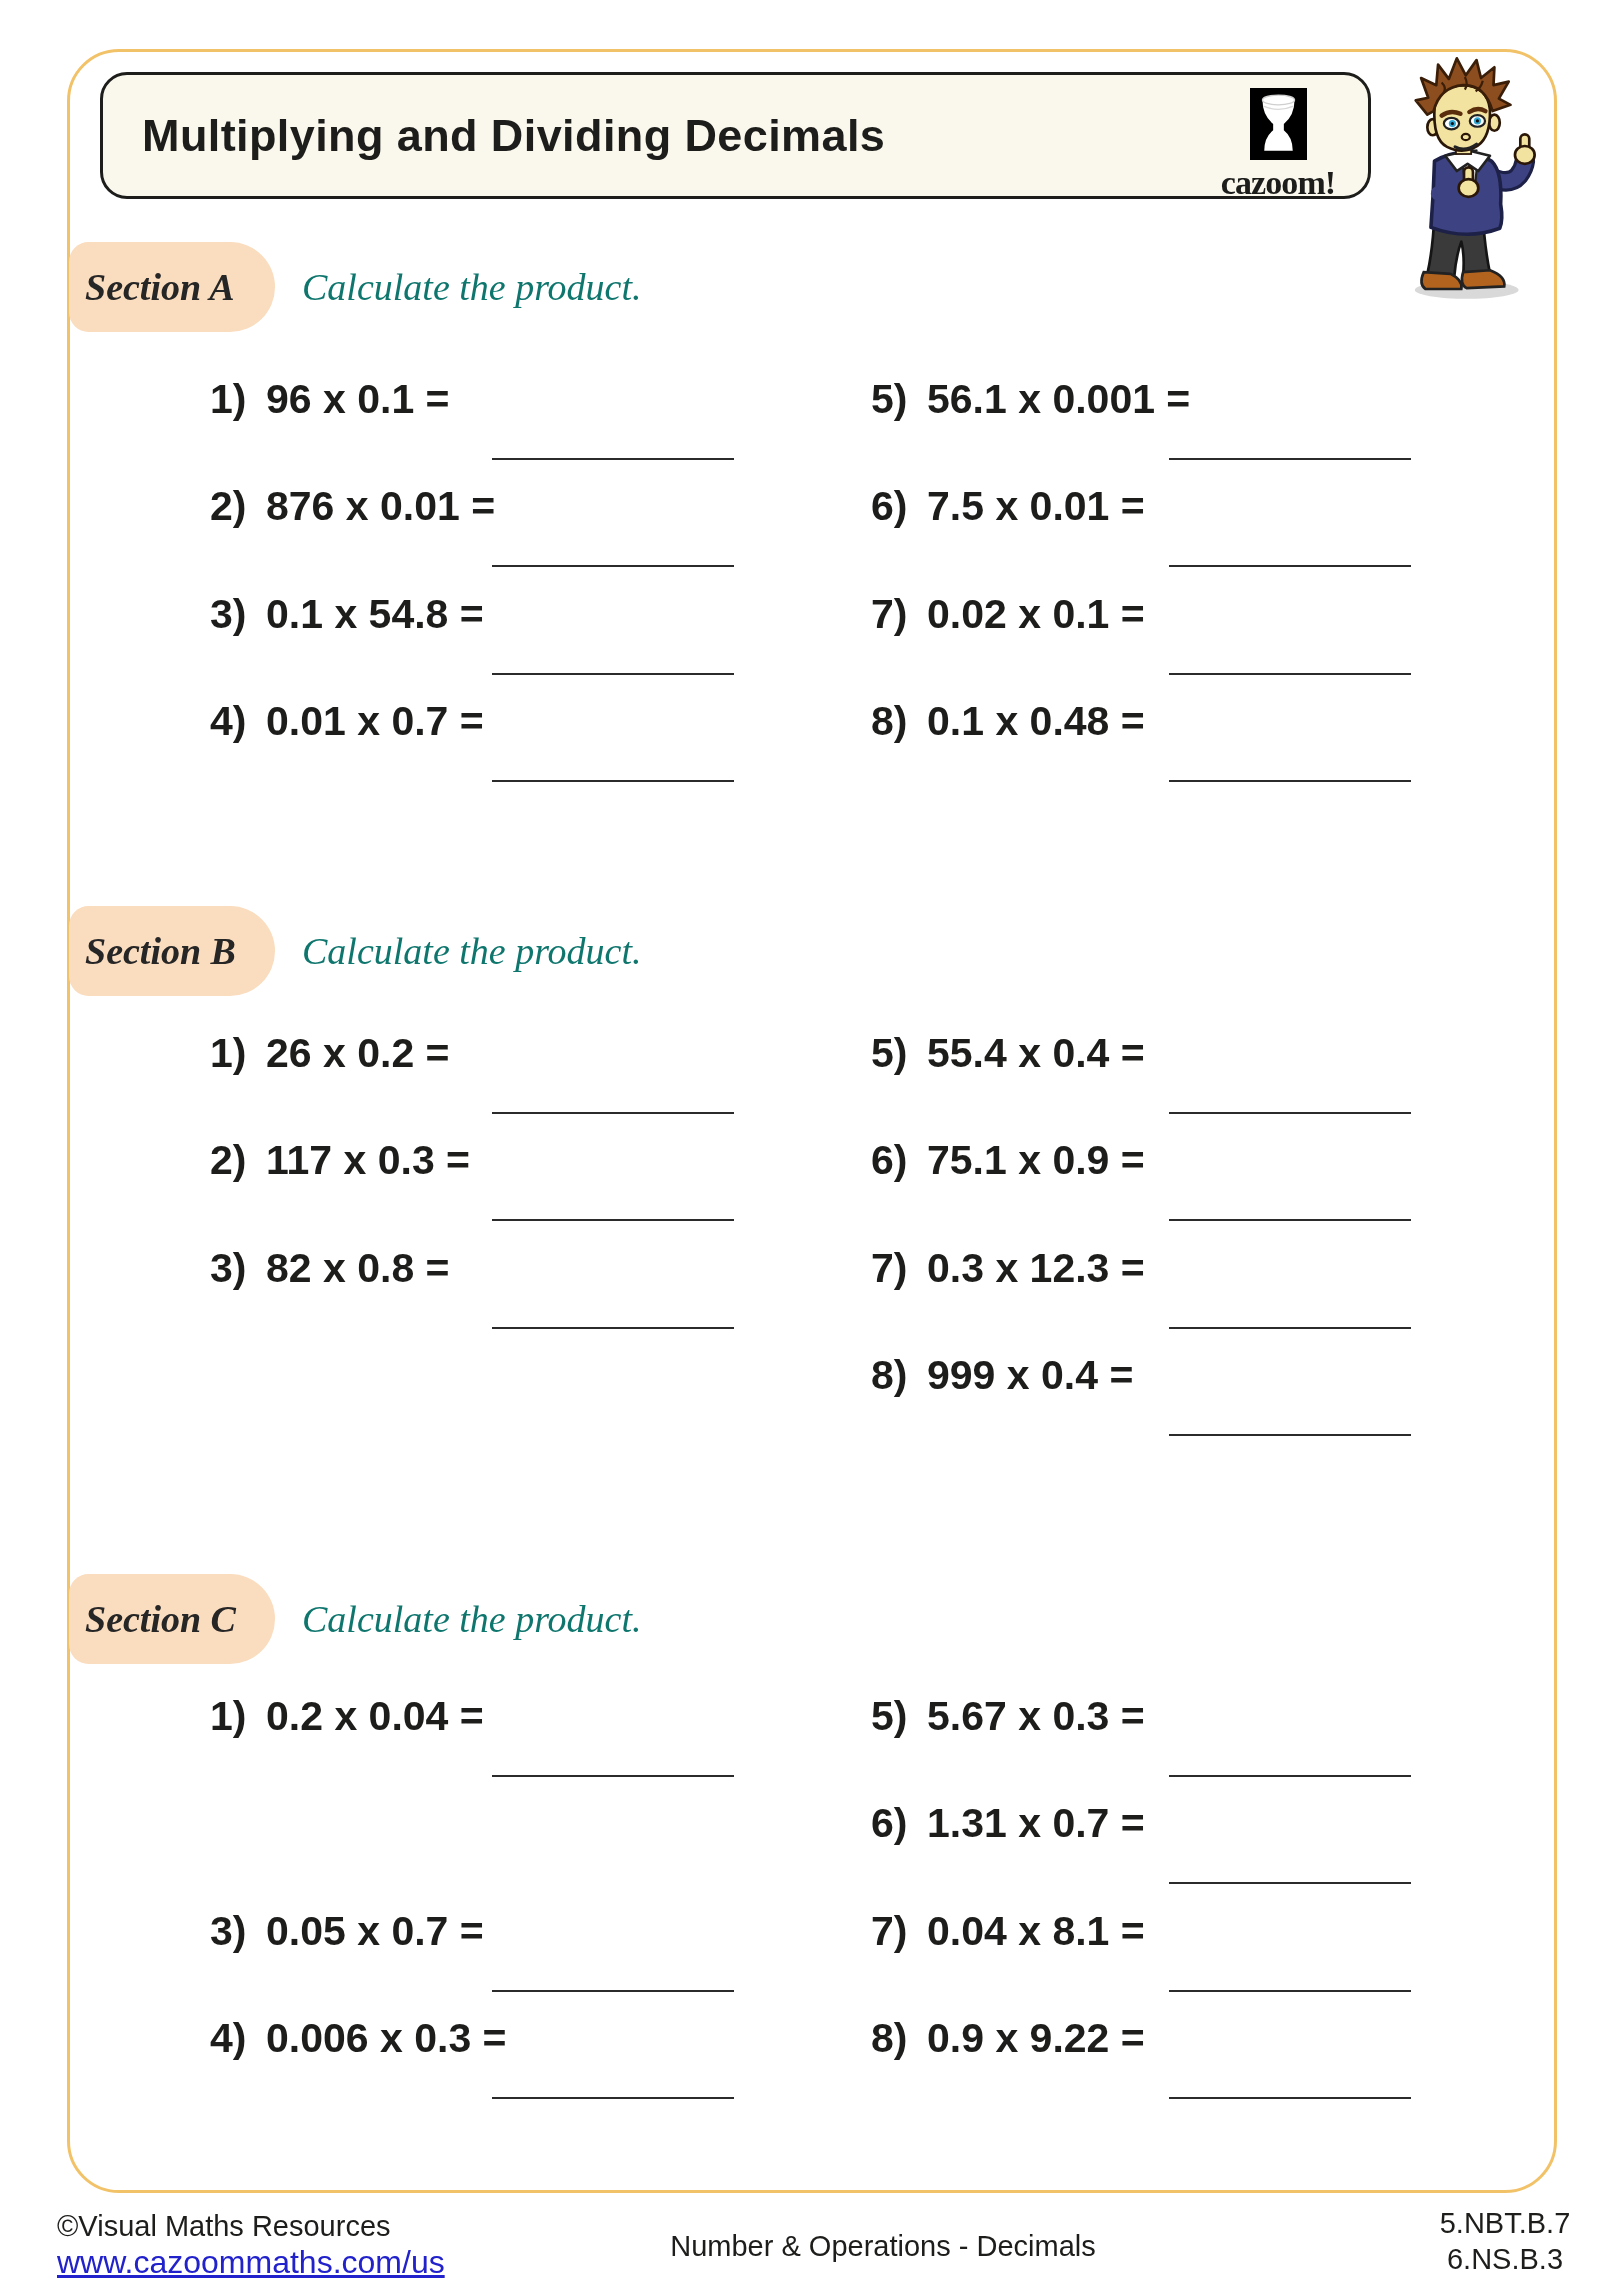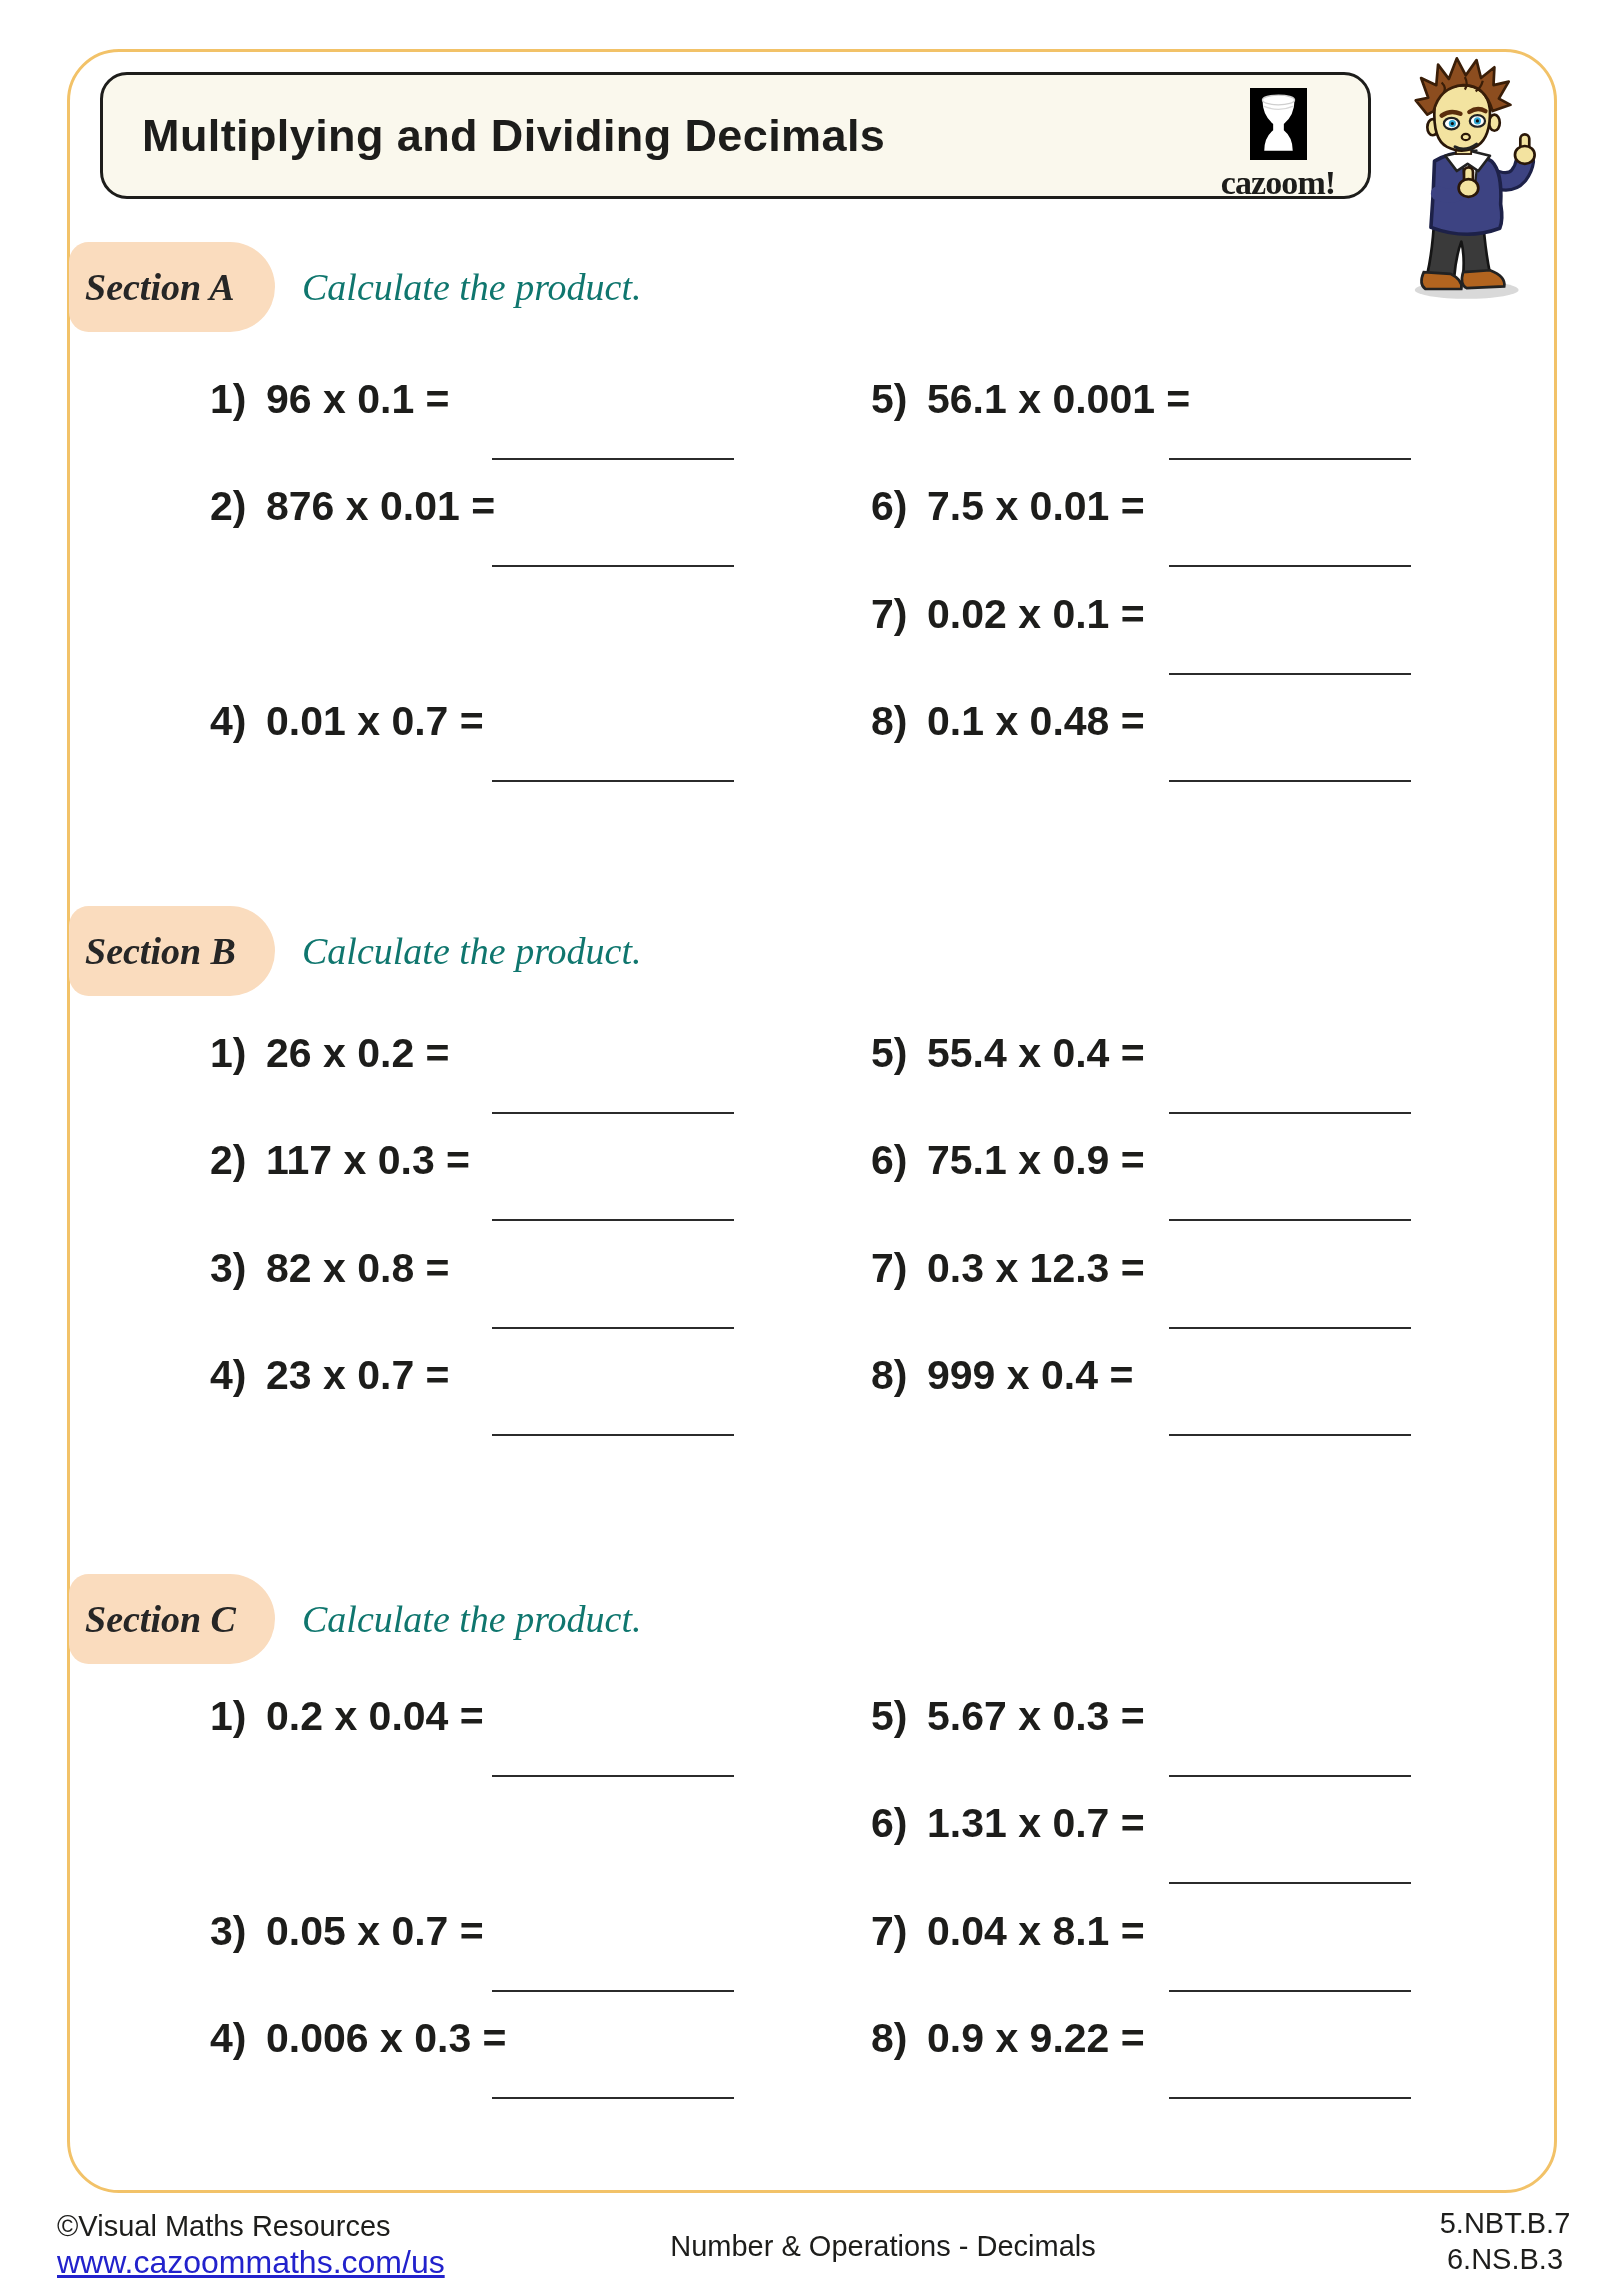--- a/index.html
+++ b/index.html
@@ -135,20 +135,24 @@
 
   <div class="problems probsA">
     <div class="prob cL r0">
       <span class="pnum">1)</span><span class="pexpr">96 x 0.1 =</span>
       <div class="ansline"></div>
     </div>
     <div class="prob cL r1">
       <span class="pnum">2)</span><span class="pexpr">876 x 0.01 =</span>
       <div class="ansline"></div>
     </div>
+    <div class="prob cL r2">
+      <span class="pnum">3)</span><span class="pexpr">0.1 x 54.8 =</span>
+      <div class="ansline"></div>
+    </div>
     <div class="prob cL r3">
       <span class="pnum">4)</span><span class="pexpr">0.01 x 0.7 =</span>
       <div class="ansline"></div>
     </div>
     <div class="prob cR r0">
       <span class="pnum">5)</span><span class="pexpr">56.1 x 0.001 =</span>
       <div class="ansline"></div>
     </div>
     <div class="prob cR r1">
       <span class="pnum">6)</span><span class="pexpr">7.5 x 0.01 =</span>
@@ -173,24 +177,20 @@
     <div class="prob cL r0">
       <span class="pnum">1)</span><span class="pexpr">26 x 0.2 =</span>
       <div class="ansline"></div>
     </div>
     <div class="prob cL r1">
       <span class="pnum">2)</span><span class="pexpr">117 x 0.3 =</span>
       <div class="ansline"></div>
     </div>
     <div class="prob cL r2">
       <span class="pnum">3)</span><span class="pexpr">82 x 0.8 =</span>
-      <div class="ansline"></div>
-    </div>
-    <div class="prob cL r3">
-      <span class="pnum">4)</span><span class="pexpr">23 x 0.7 =</span>
       <div class="ansline"></div>
     </div>
     <div class="prob cR r0">
       <span class="pnum">5)</span><span class="pexpr">55.4 x 0.4 =</span>
       <div class="ansline"></div>
     </div>
     <div class="prob cR r1">
       <span class="pnum">6)</span><span class="pexpr">75.1 x 0.9 =</span>
       <div class="ansline"></div>
     </div>

